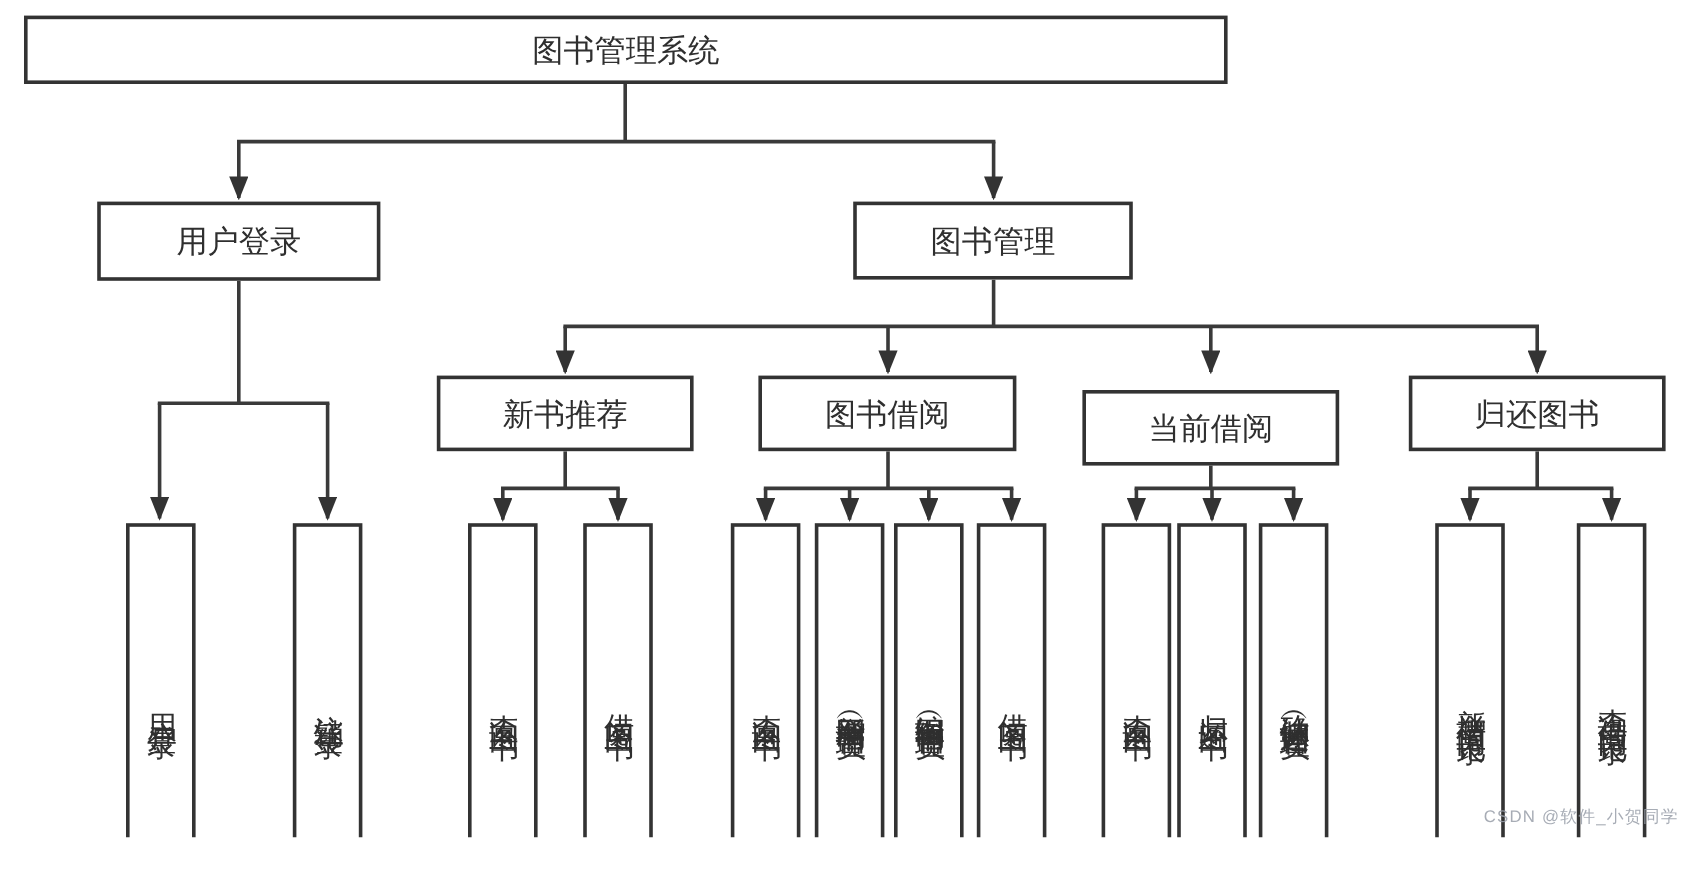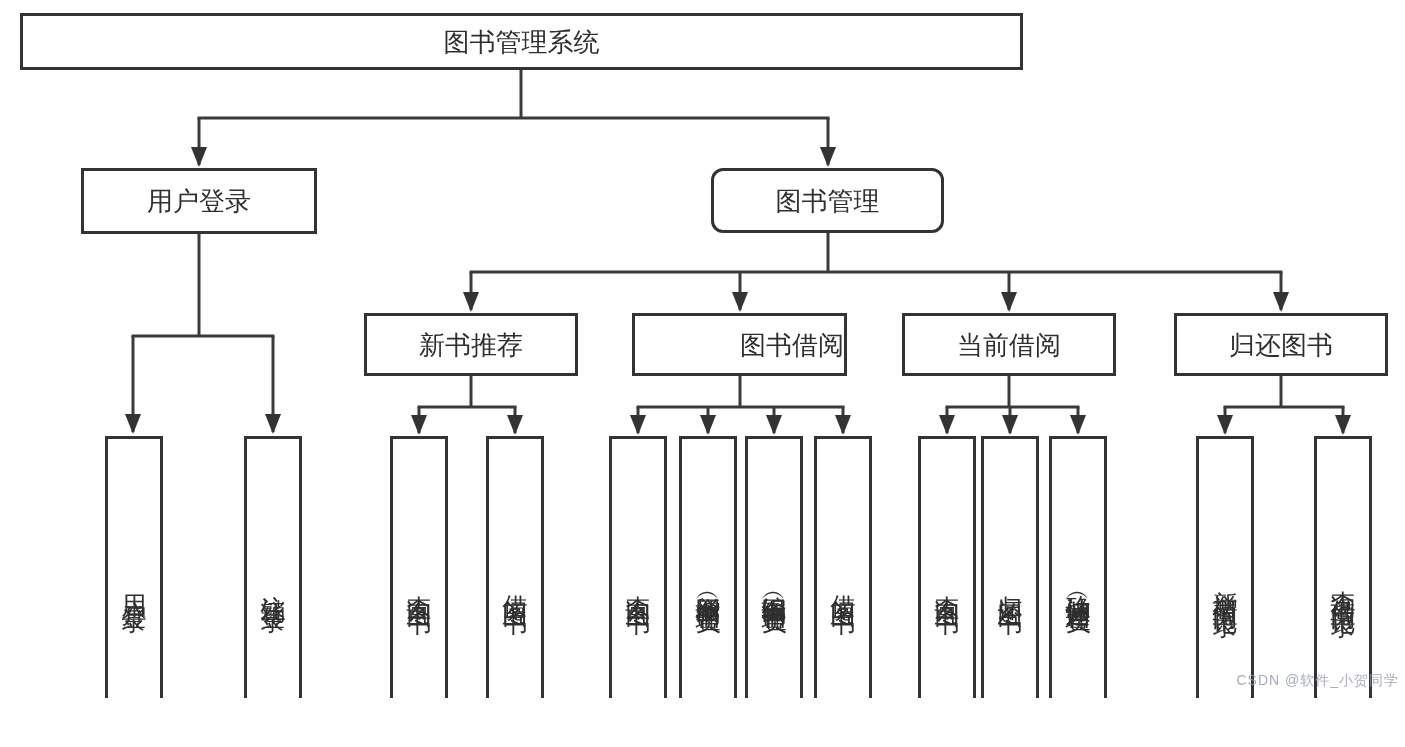--- a/index.html
+++ b/index.html
@@ -110,31 +110,31 @@
     </g>
   </svg>
 
   <div class="node" style="left:20px; top:13px; width:1003px; height:57px;">
     <span>图书管理系统</span>
   </div>
 
   <div class="node" style="left:81px; top:168px; width:236px; height:66px;">
     <span>用户登录</span>
   </div>
-  <div class="node" style="left:711px; top:168px; width:233px; height:65px;border-radius:12px;">
+  <div class="node" style="left:711px; top:168px; width:233px; height:65px;">
     <span>图书管理</span>
   </div>
 
   <div class="node" style="left:364px; top:313px; width:214px; height:63px;">
     <span>新书推荐</span>
   </div>
-  <div class="node" style="left:632px; top:313px; width:215px; height:63px;justify-content:flex-end;">
+  <div class="node" style="left:632px; top:313px; width:215px; height:63px;">
     <span>图书借阅</span>
   </div>
-  <div class="node" style="left:902px; top:313px; width:214px; height:63px;">
+  <div class="node" style="left:902px; top:325px; width:214px; height:63px;">
     <span>当前借阅</span>
   </div>
   <div class="node" style="left:1174px; top:313px; width:214px; height:63px;">
     <span>归还图书</span>
   </div>
 
   <div class="node leaf" style="left:105px; top:436px; width:58px; height:298px;">
     <span class="vtext">用户登录</span>
   </div>
   <div class="node leaf" style="left:244px; top:436px; width:58px; height:298px;">

